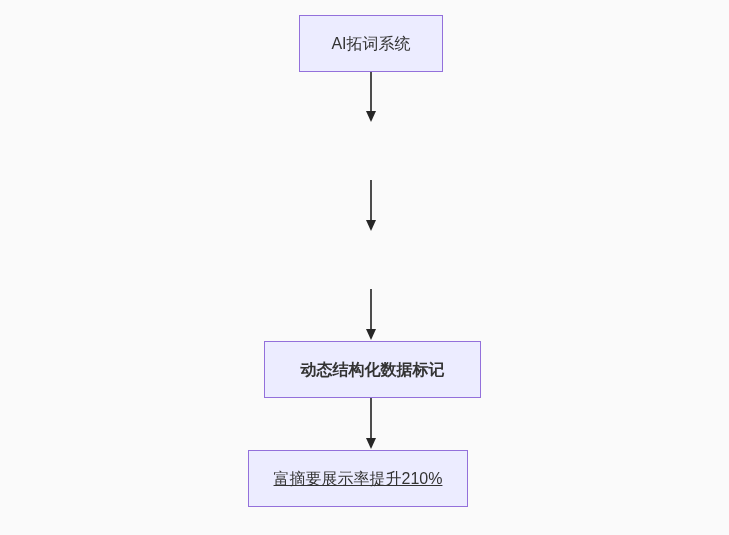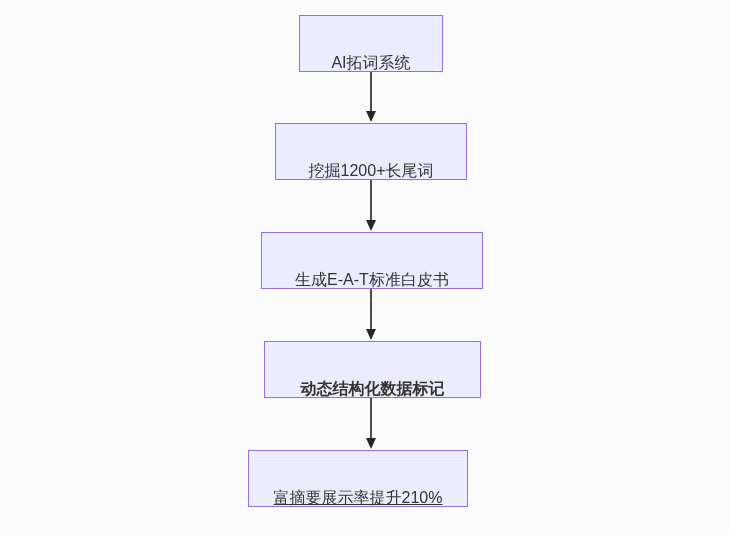--- a/index.html
+++ b/index.html
@@ -18,21 +18,21 @@
     background: #fafafa;
   }
 
   
   .node {
     position: absolute;
     height: 57px;
     background: #ececff;
     border: 1px solid #9370db;
     display: flex;
-    align-items: flex-end;
+    align-items: center;
     justify-content: center;
     color: #333333;
     font-size: 16px;
     line-height: 1;
     white-space: nowrap;
   }
 
   .node-1 { left: 299px; top: 15px;  width: 144px; }
   .node-2 { left: 275px; top: 123px; width: 192px; }
   .node-3 { left: 261px; top: 232px; width: 222px; }
@@ -76,32 +76,26 @@
 
   <div class="node node-1">
     <span>AI拓词系统</span>
   </div>
 
   <div class="arrow arrow-1">
     <div class="arrow-line"></div>
     <div class="arrow-head"></div>
   </div>
 
-  <div class="node node-2">
-    <span>挖掘1200+长尾词</span>
-  </div>
 
   <div class="arrow arrow-2">
     <div class="arrow-line"></div>
     <div class="arrow-head"></div>
   </div>
 
-  <div class="node node-3">
-    <span>生成E-A-T标准白皮书</span>
-  </div>
 
   <div class="arrow arrow-3">
     <div class="arrow-line"></div>
     <div class="arrow-head"></div>
   </div>
 
   <div class="node node-4">
     <span>动态结构化数据标记</span>
   </div>
 

